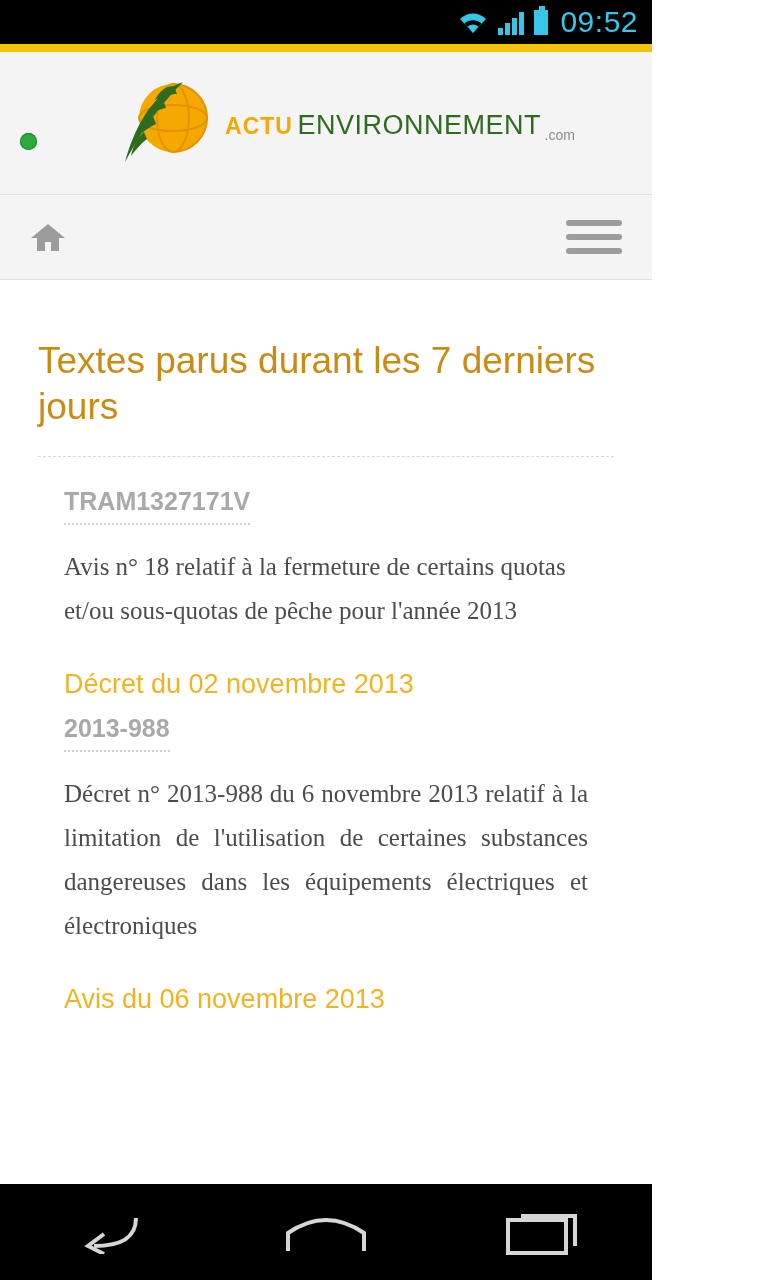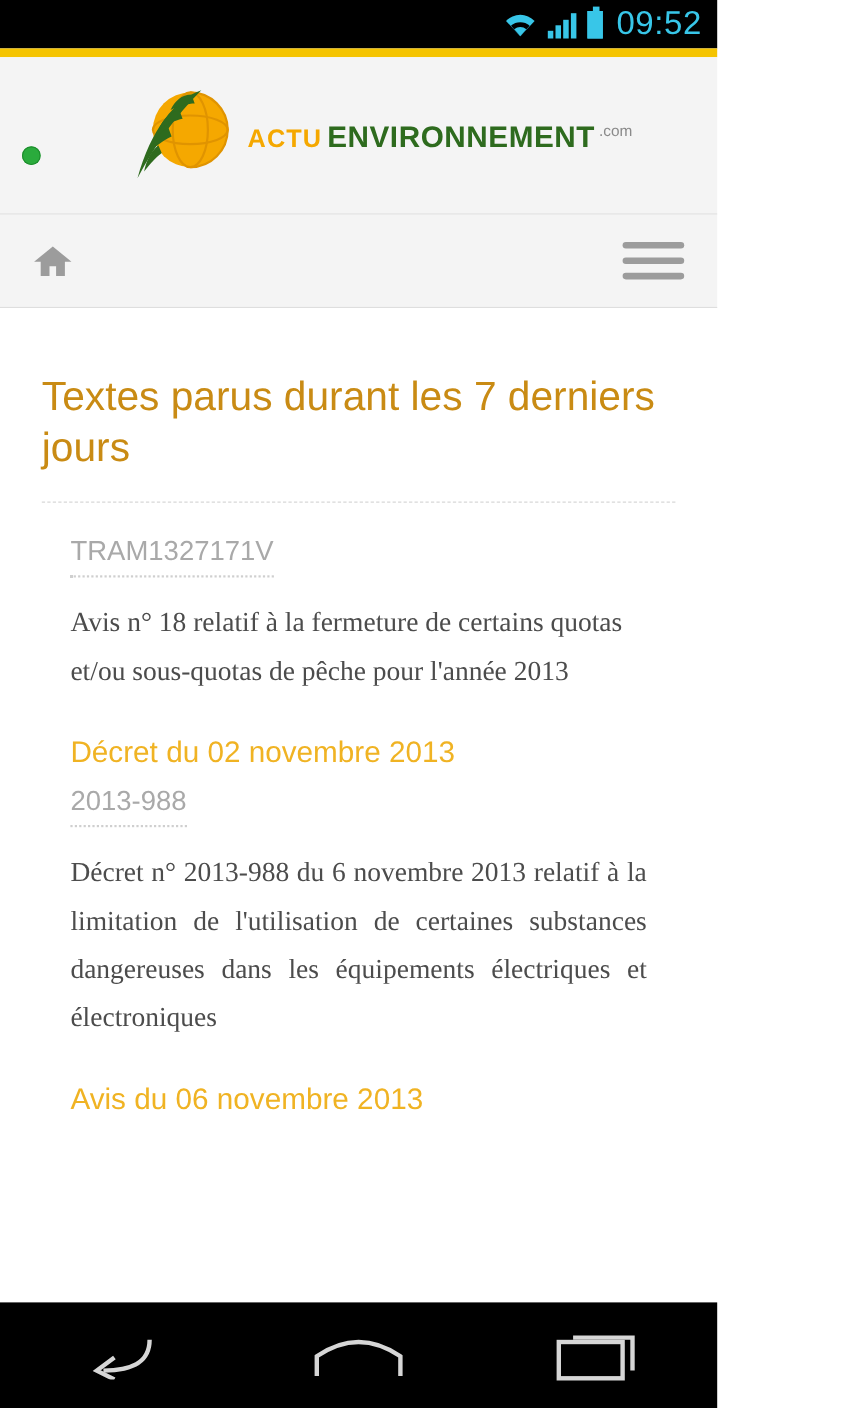--- a/index.html
+++ b/index.html
@@ -46,24 +46,24 @@
     width: 17px; height: 17px; border-radius: 50%;
     background: #2aab3c; box-shadow: 0 0 0 1px #1e8c2d inset;
   }
   .logo { display: flex; align-items: center; gap: 6px; }
   .logo-mark { width: 108px; height: 94px; position: relative; }
   .logo-text { position: relative; padding-top: 4px; }
   .logo-actu {
     font-size: 23px; font-weight: bold; color: #f5a800; letter-spacing: 1px; line-height: 1;
   }
   .logo-env {
-    font-size: 27px; font-weight: bold; color: #2e6b1e; letter-spacing: 0.5px; line-height: 1.05; text-align: center;
+    font-size: 27px; font-weight: normal; color: #2e6b1e; letter-spacing: 0.5px; line-height: 1.05; text-align: center;
   }
   .logo-dotcom {
-    position: absolute; right: -34px; top: 4px;
+    position: absolute; right: -34px; top: 20px;
     font-size: 14px; color: #8a8a8a;
   }
 
   
   .nav-bar {
     height: 85px; flex: 0 0 85px; background: #f4f4f4;
     border-bottom: 1px solid #dedede;
     display: flex; align-items: center; justify-content: space-between;
     padding: 0 30px;
   }
@@ -80,21 +80,21 @@
     padding-bottom: 26px; border-bottom: 1px dashed #d8d8d8;
     margin-bottom: 30px;
     margin-top: 16px;
   }
   .entry { margin-bottom: 34px; padding: 0 26px; }
   .entry-title {
     font-size: 27px; color: #f0b323; line-height: 1.3; margin-bottom: 12px;
   }
   .entry-ref {
     display: inline-block; font-size: 25px; color: #a9a9a9;
-    border-bottom: 2px dotted #cfcfcf; padding-bottom: 7px; margin-bottom: 20px;
+    border-bottom: 2px dotted #cfcfcf; padding-bottom: 7px; margin-bottom: 20px; font-weight: bold;
   }
   .entry-desc {
     font-size: 25px; color: #4c4c4c; line-height: 1.76; text-align: justify; font-family: Liberation Serif, serif;
   }
   .entry-desc.nojust { text-align: left; }
 
   
   .softkeys {
     height: 96px; flex: 0 0 96px; background: #000000;
     display: flex; align-items: center; justify-content: space-around;

